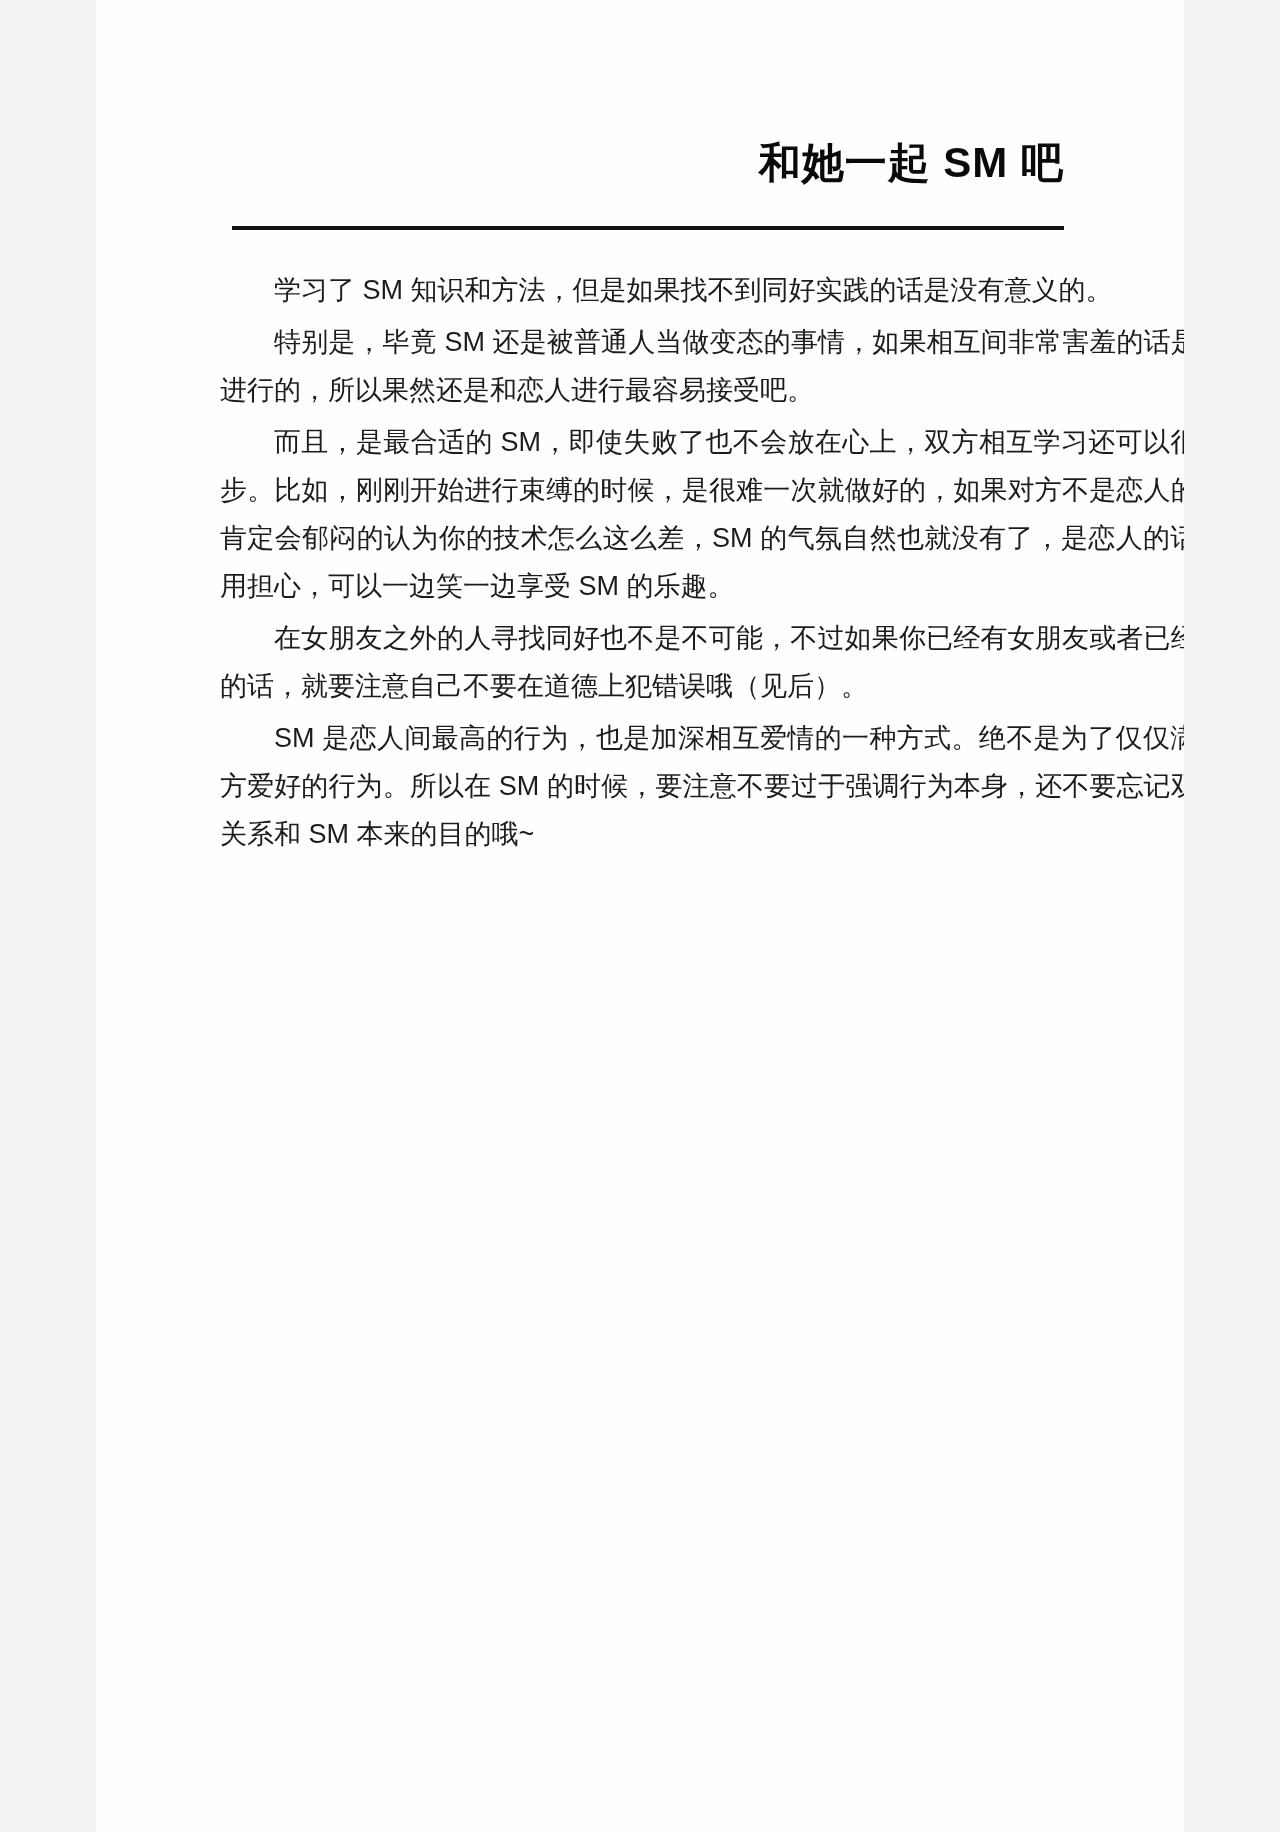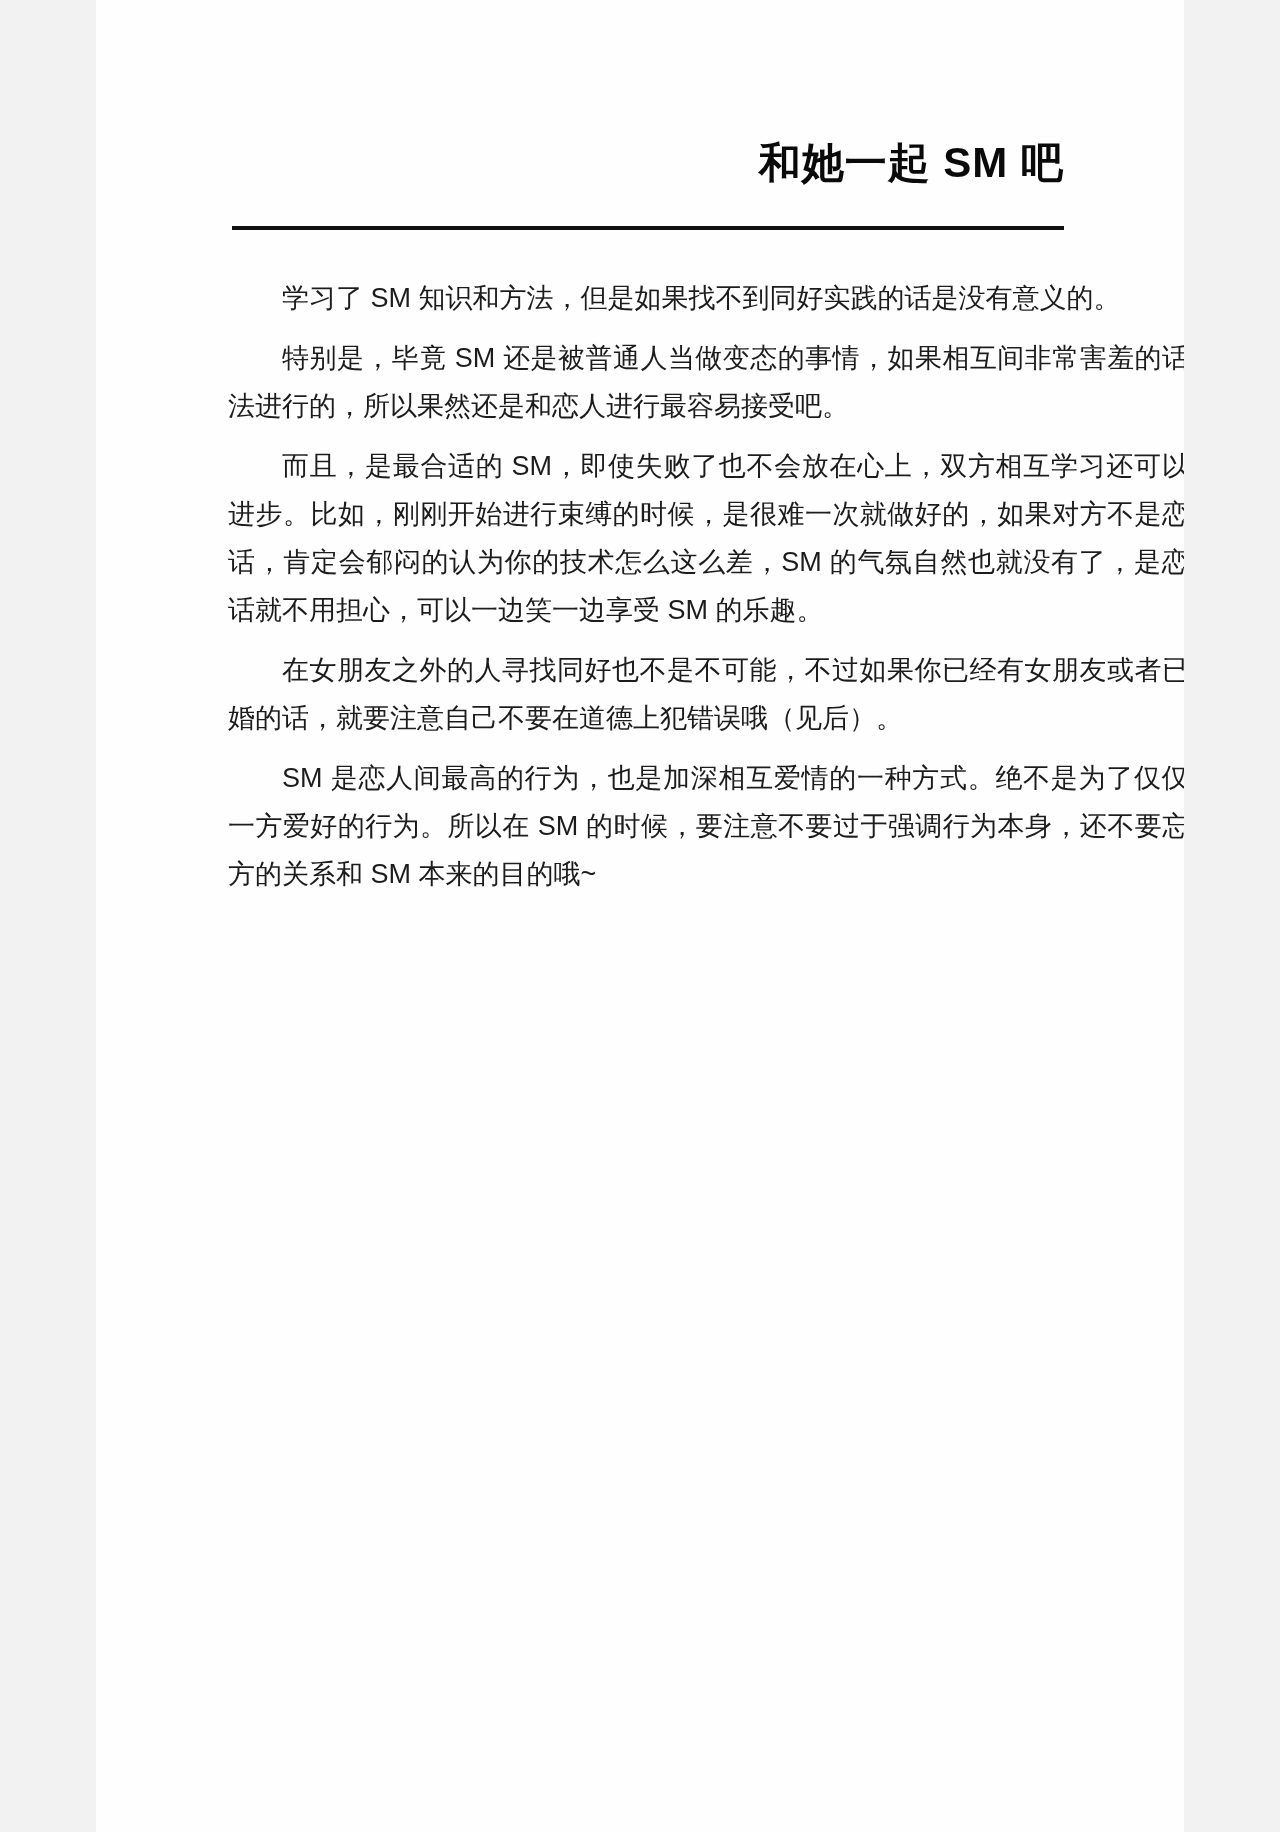--- a/index.html
+++ b/index.html
@@ -47,21 +47,21 @@
       top: 262px;
       left: 120px;
       width: 1040px;
       font-size: 27px;
       line-height: 48px;
       text-align: justify;
       text-justify: inter-ideograph;
       color: #1c1c1c;
     }
     .content p {
-      margin: 12px;
+      margin: 4px;
       text-indent: 2em;
       word-break: break-all;
     }
     .page-number {
       position: absolute;
       top: 1580px;
       left: 1118px;
       font-size: 21px;
       color: #333333;
     }

